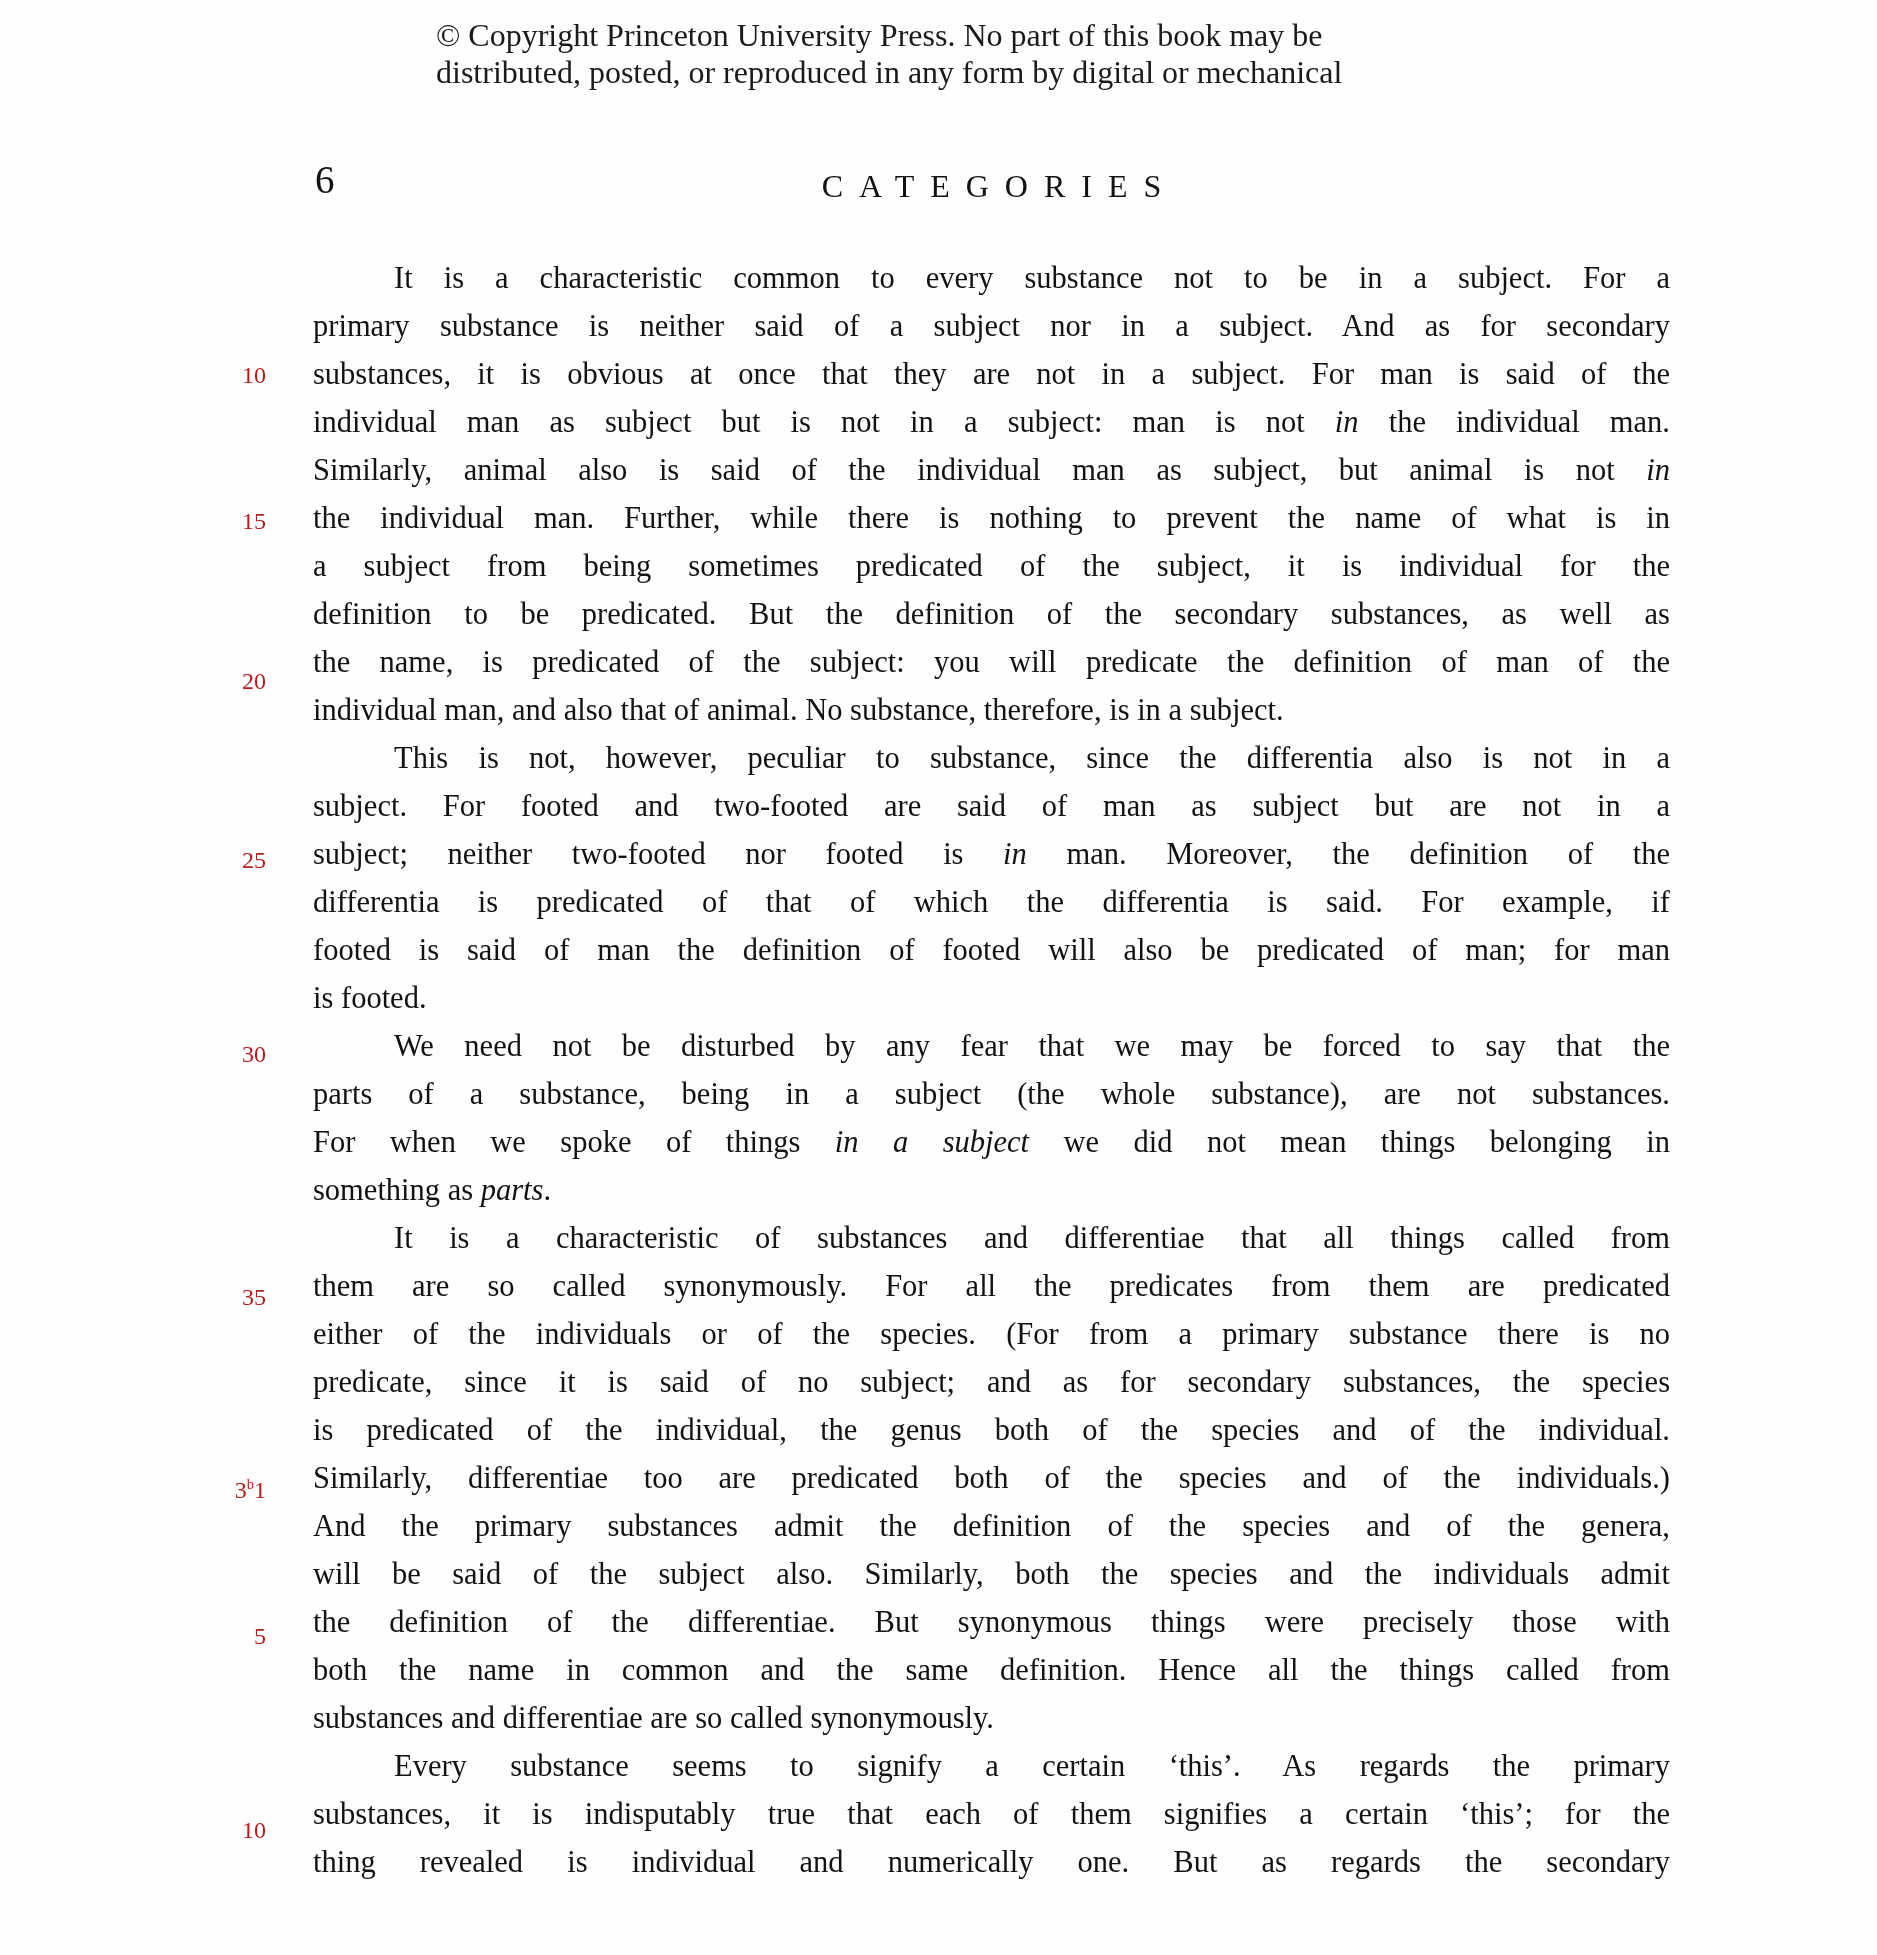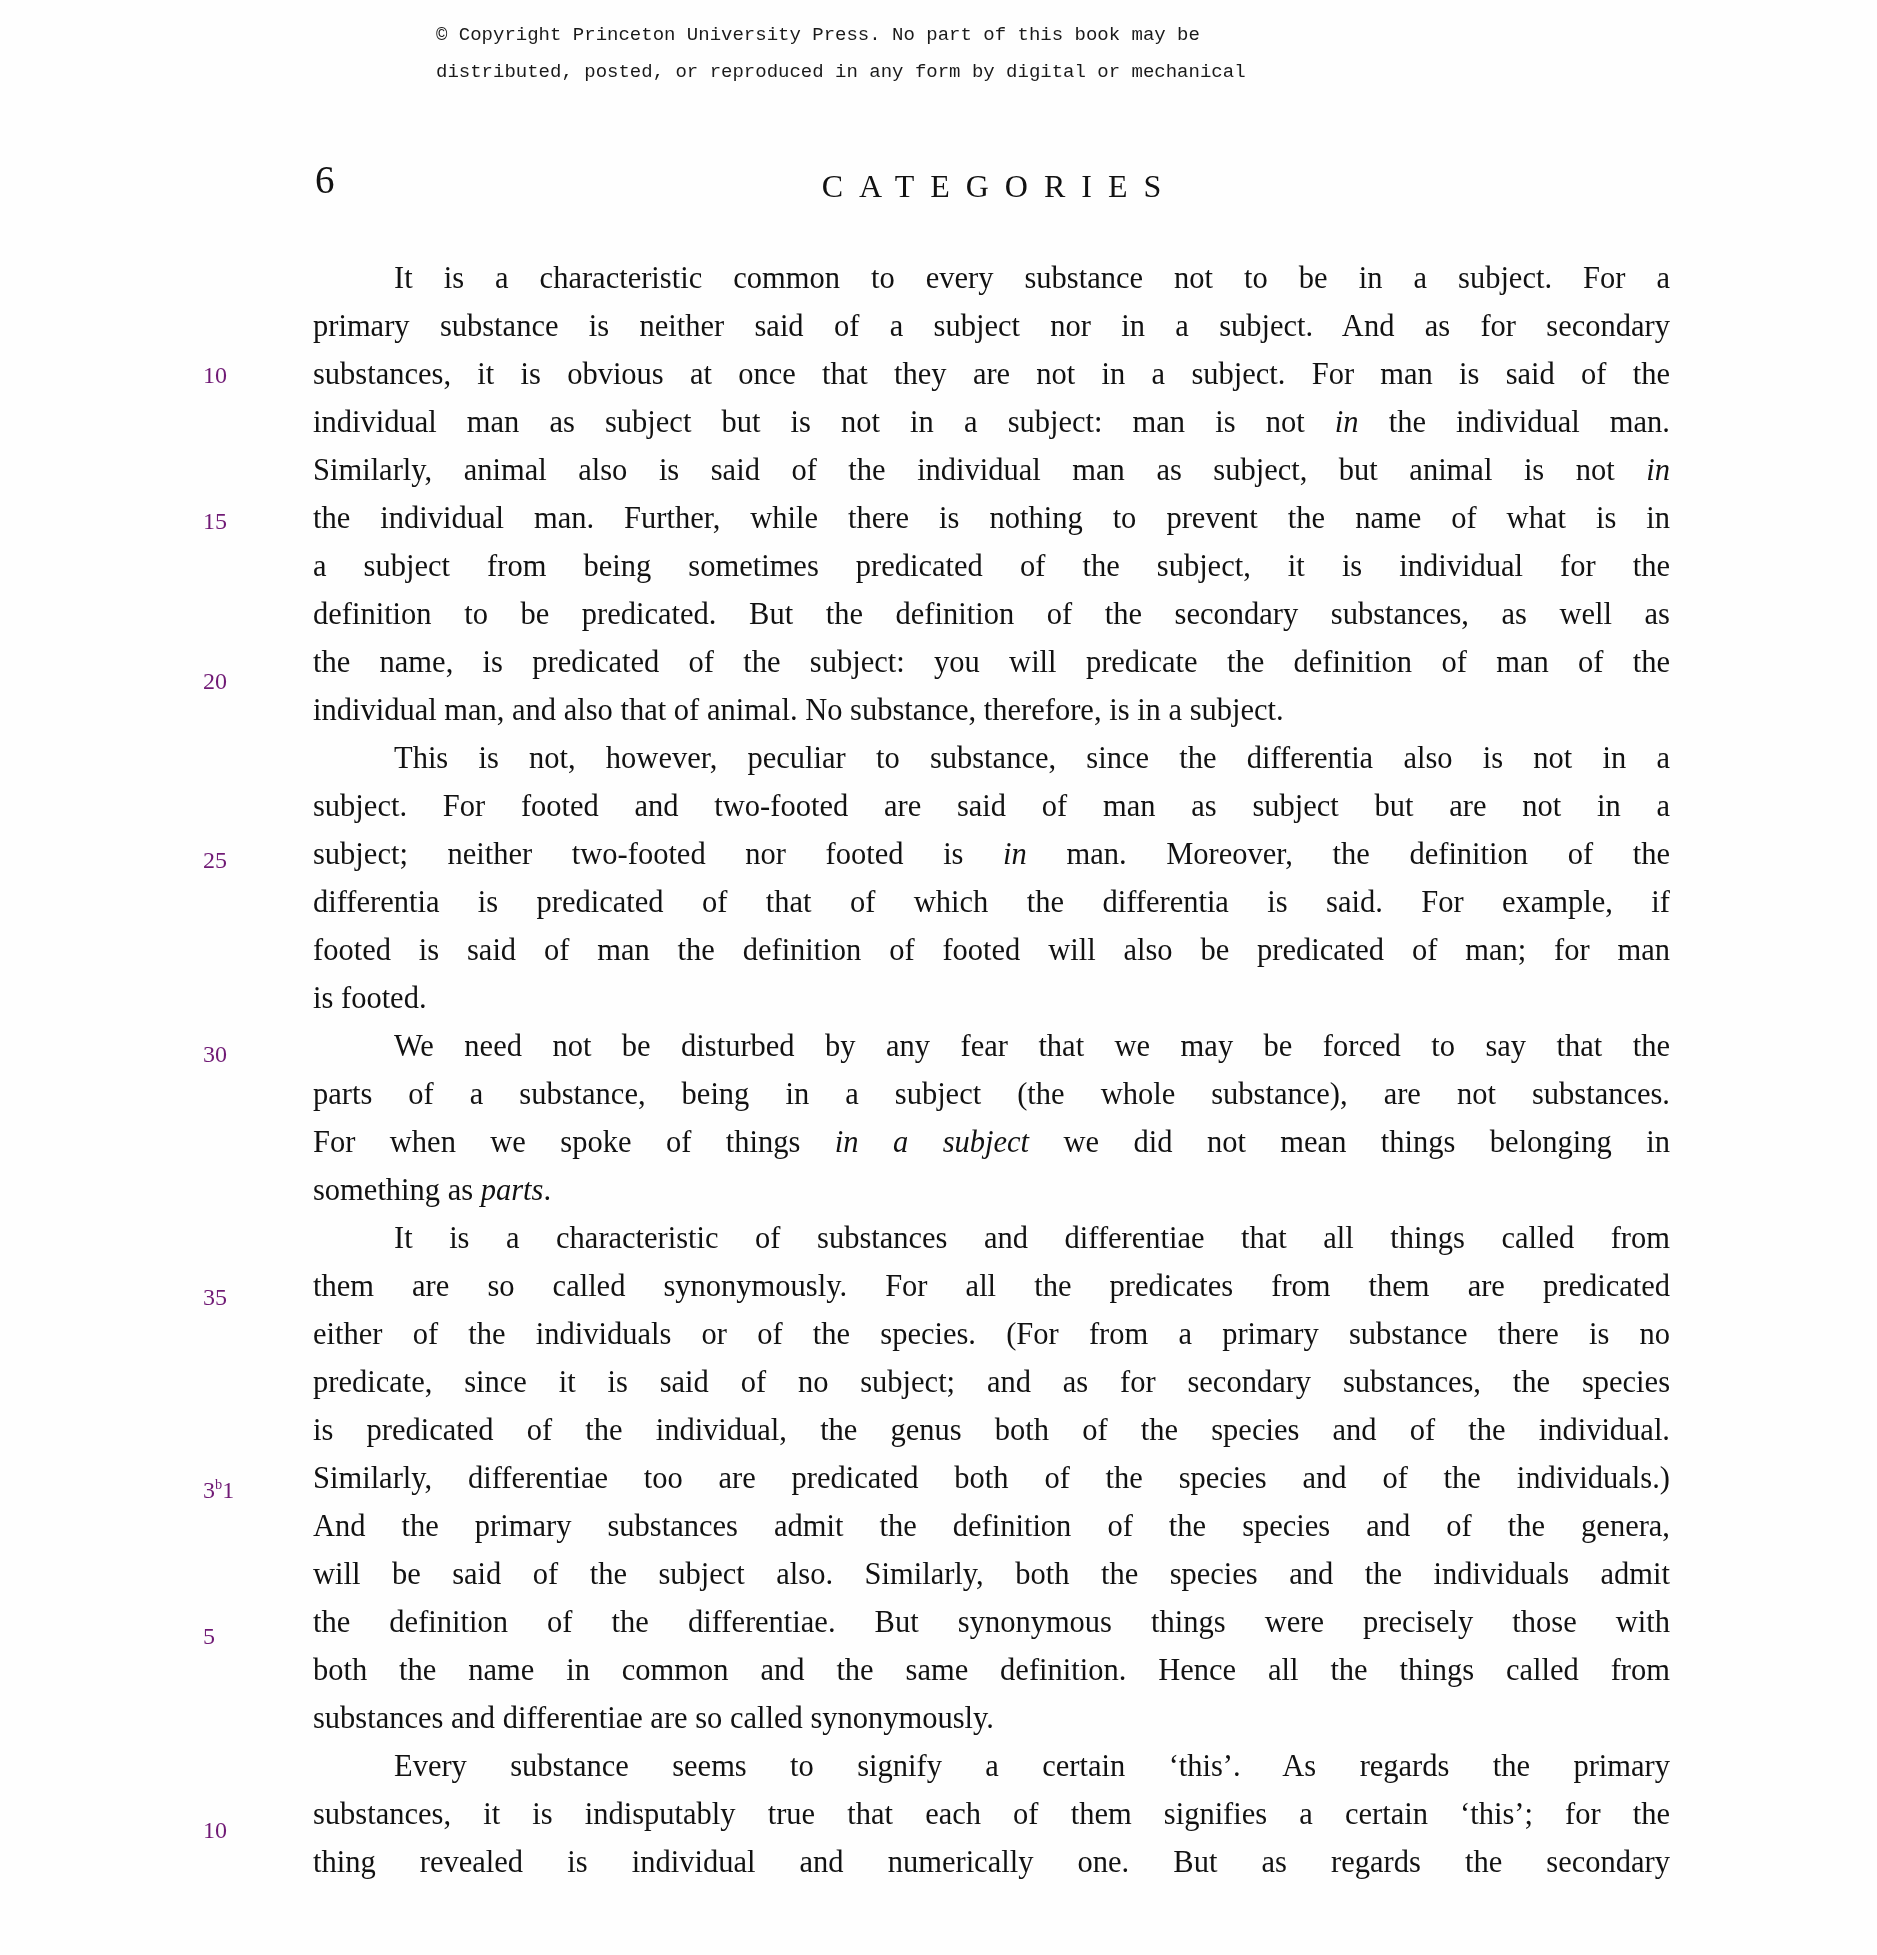--- a/index.html
+++ b/index.html
@@ -8,43 +8,43 @@
     width: 1877px; height: 2698px;
     background: #fefefe;
     position: relative;
     font-family: "Liberation Serif", "DejaVu Serif", serif;
     color: #151515;
   }
   .page { position: absolute; inset: 0; }
 
   .copyright {
     position: absolute; left: 436px; top: 17px;
-    font-family: Liberation Mono, monospace;
-    font-size: 19px; line-height: 37px; color: #1a1a1a;
+    font-family: Liberation Serif, serif;
+    font-size: 32px; line-height: 37px; color: #1a1a1a;
   }
 
   .header-pagenum {
     position: absolute; left: 315px; top: 160px;
     font-size: 39px; line-height: 39px; color: #121212;
   }
   .header-title {
     position: absolute; left: 313px; top: 167px; width: 1357px;
     text-align: center;
     font-size: 32px; line-height: 39px;
     letter-spacing: 0.5em; text-indent: 0.5em;
     color: #121212;
   }
 
   .lineno-rail {
     position: absolute; left: 203px; top: 0; width: 63px; height: 2698px;
   }
   .lineno {
     position: absolute; right: 0; width: 100%;
     height: 48px; line-height: 48px;
-    text-align: left; font-size: 24px; color: #701a75;
+    text-align: right; font-size: 24px; color: #b91c1c;
   }
 
   .body-text {
     position: absolute; left: 313px; top: 254px; width: 1357px;
     font-size: 30.5px; color: #121212;
   }
   .line {
     height: 48px; line-height: 48px;
     text-align: justify; text-align-last: justify;
     overflow: hidden; white-space: normal;

